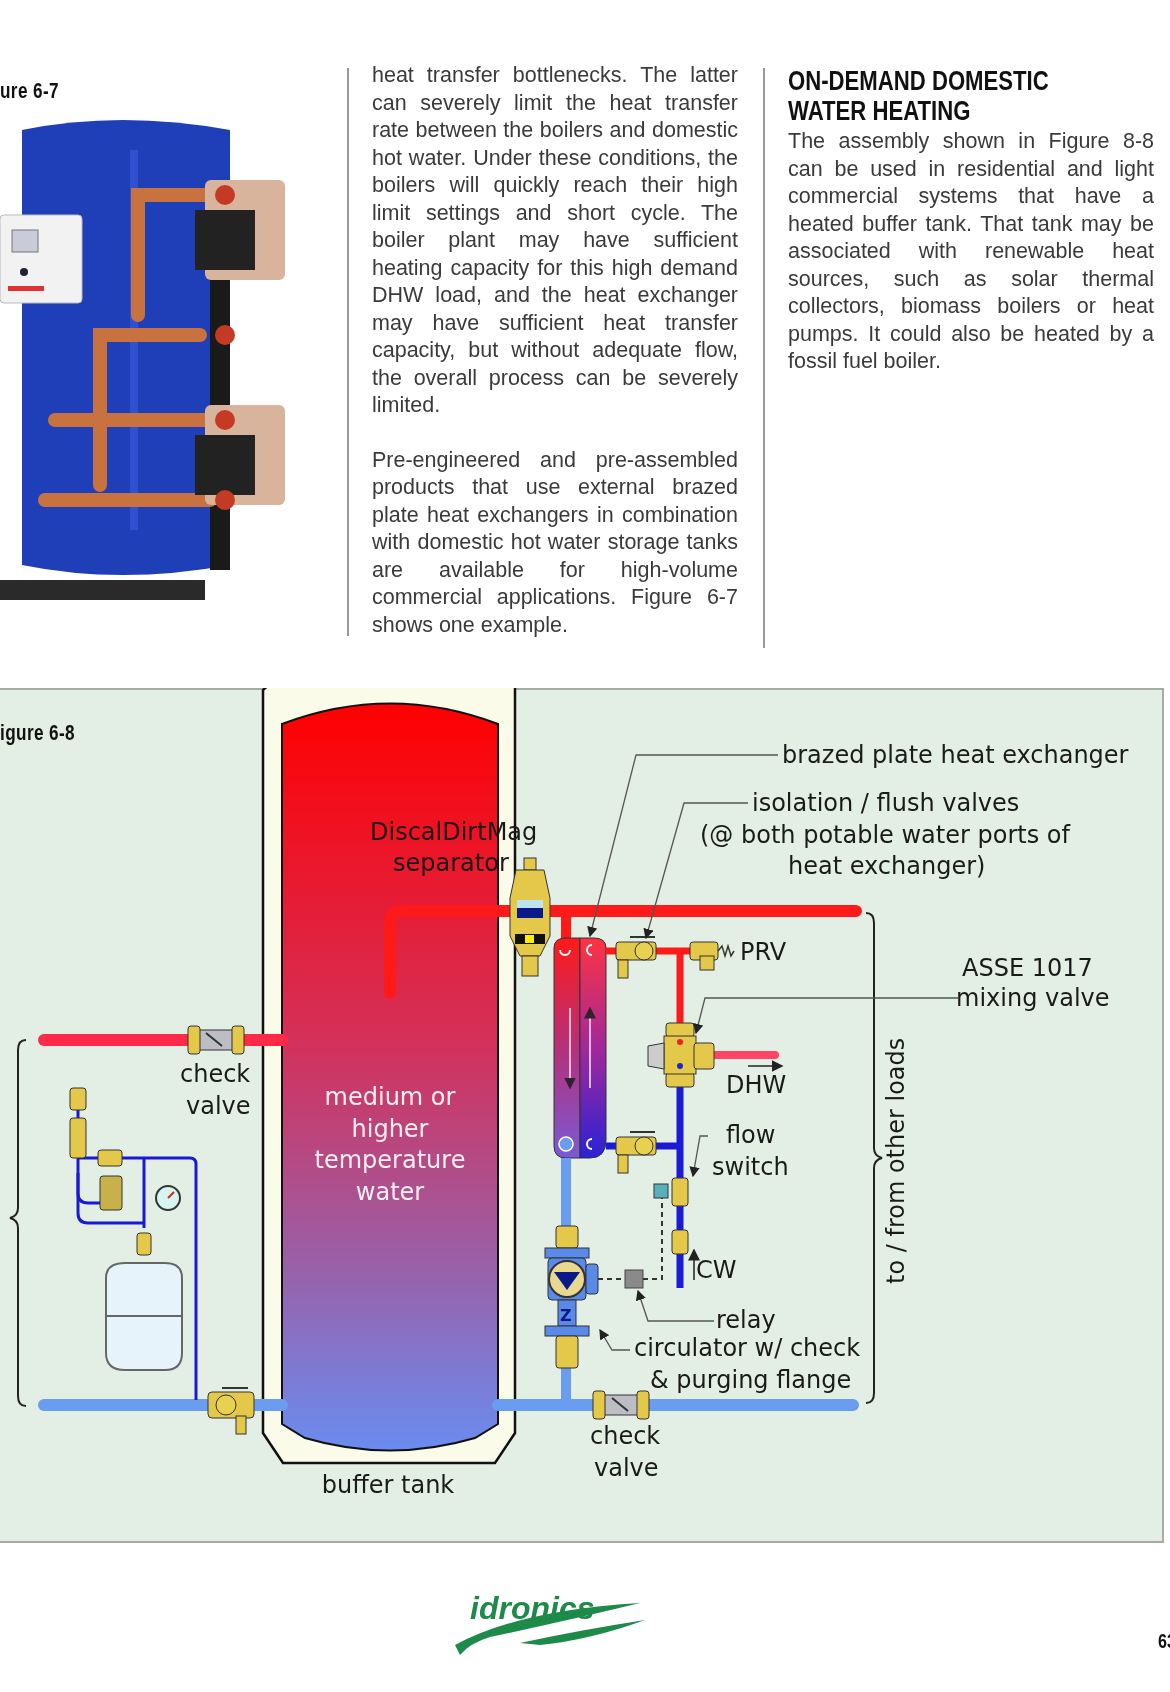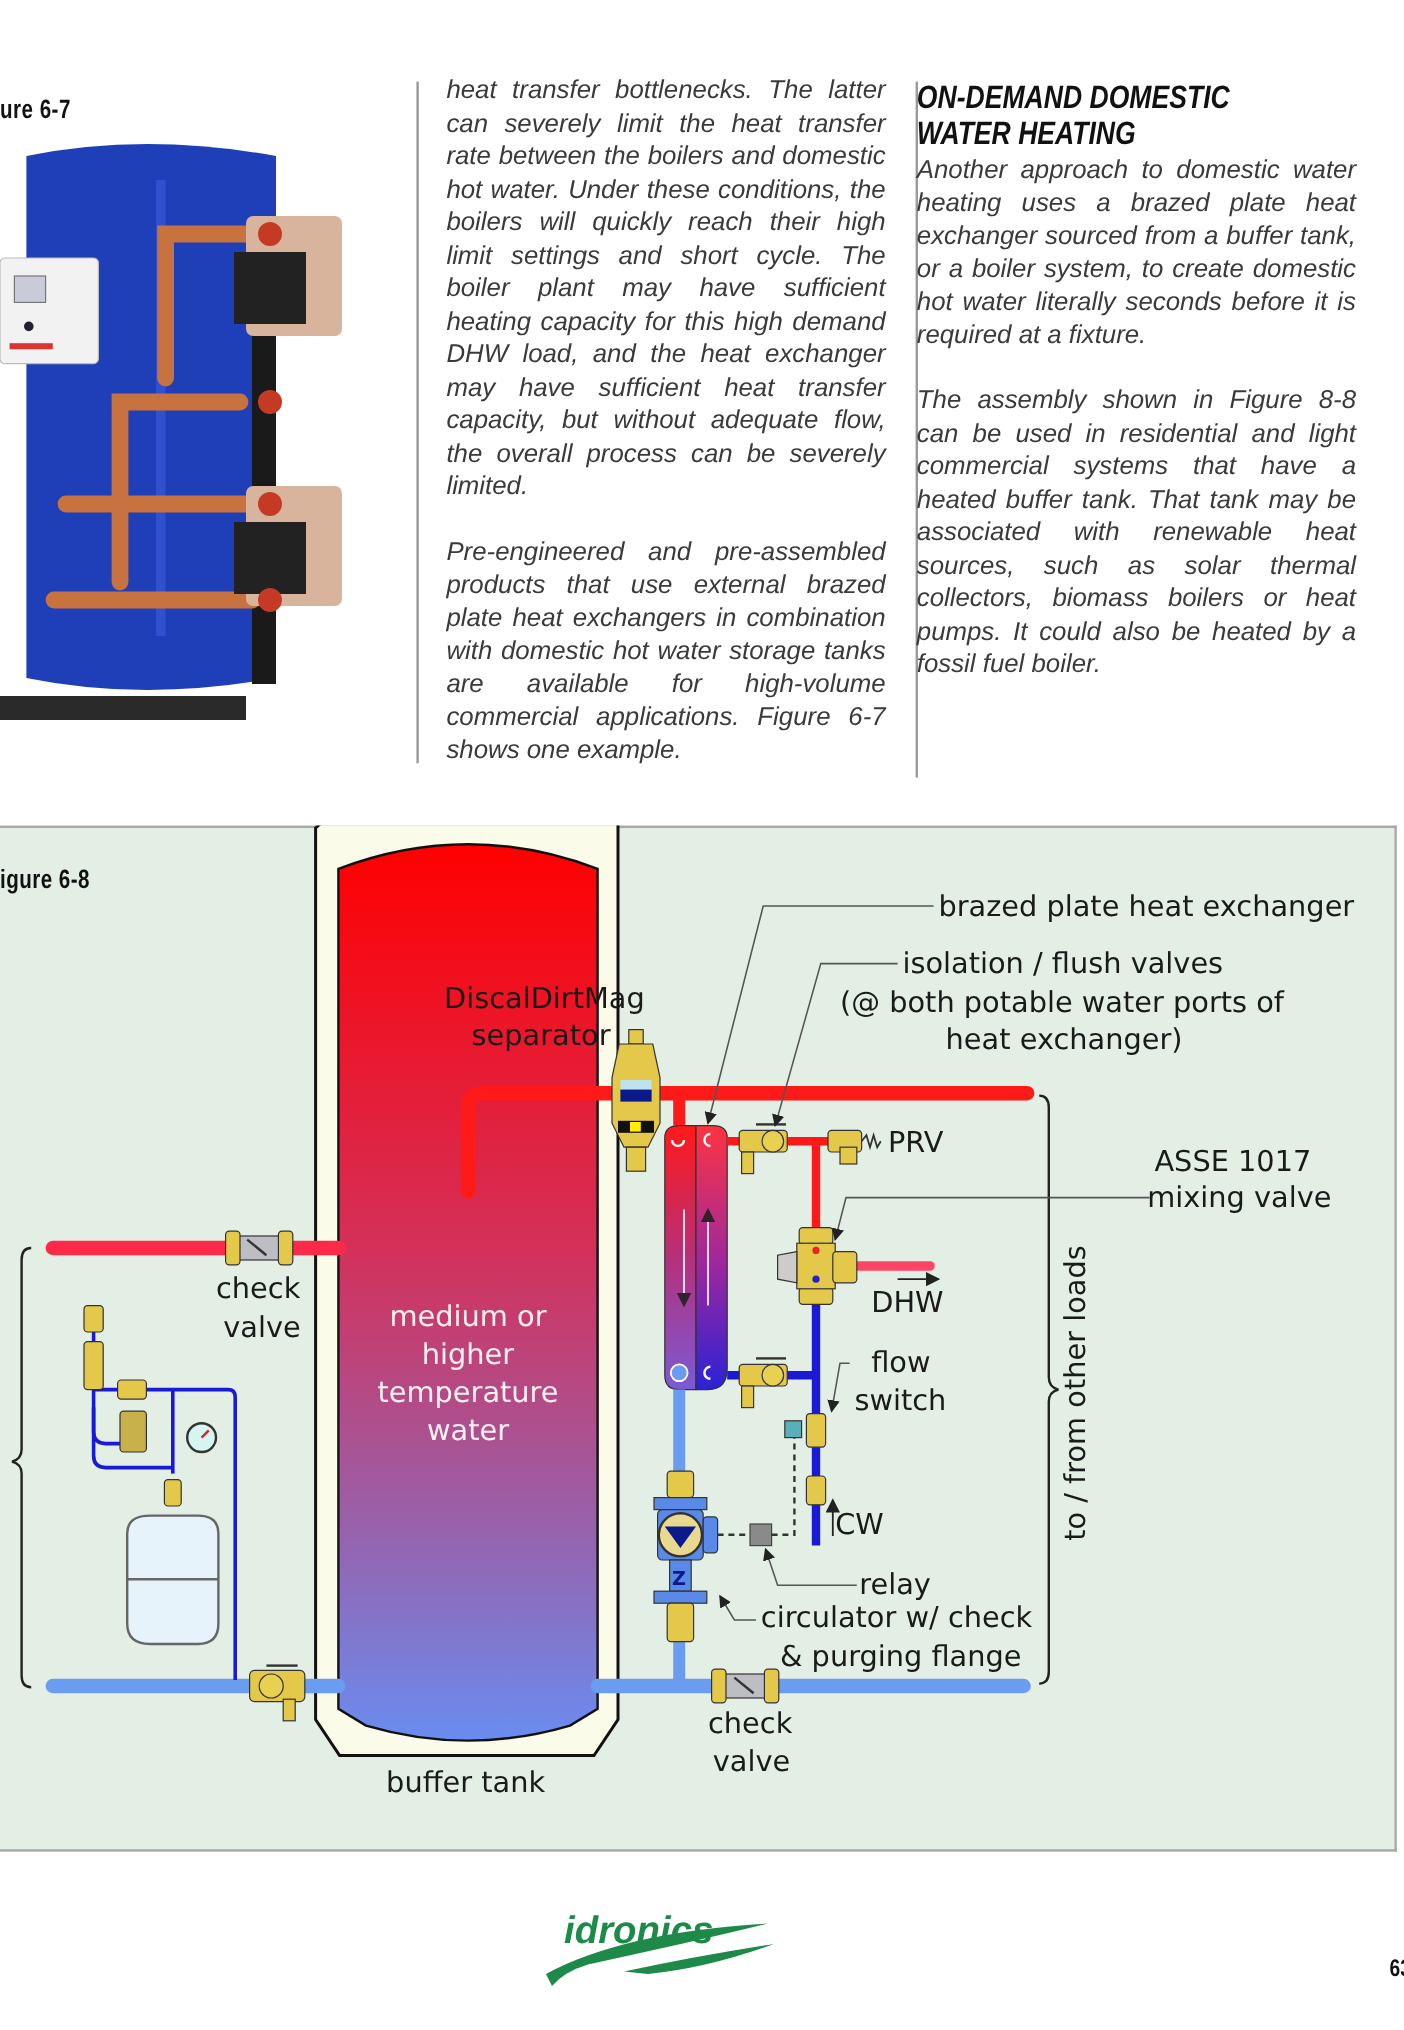--- a/index.html
+++ b/index.html
@@ -1,18 +1,18 @@
 <!DOCTYPE html>
 <html><head>
 <meta charset="utf-8">
 <style>
   html, body { margin:0; padding:0; background:#ffffff; }
   body { width:1170px; height:1692px; position:relative; overflow:hidden; font-family:"Liberation Sans", sans-serif; color:#333; }
   .fig-caption { position:absolute; font-family:"Liberation Sans", sans-serif; font-weight:bold; color:#111; font-size:22px; transform:scaleX(0.78); transform-origin:left top; letter-spacing:0.5px; }
-  .col { position:absolute; font-size:21.5px; line-height:27.5px; color:#3a3a3a; text-align:justify;font-style:italic; }
+  .col { position:absolute; font-size:21.5px; line-height:27.5px; color:#3a3a3a; text-align:justify; }
   .col p { margin:0 0 27px 0; }
   .col-divider { position:absolute; width:2px; background:#9a9a9a; }
   .heading { font-family:"Liberation Sans", sans-serif; font-weight:bold; color:#111; font-size:27px; line-height:30px; transform:scaleX(0.82); transform-origin:left top; width:122%; margin-bottom:2px; }
   .photo { position:absolute; left:0; top:110px; width:330px; height:490px; }
   .fig-box { position:absolute; left:-2px; top:688px; width:1166px; height:855px; background:#e3efe4; border:2px solid #a8aaa8; border-left:none; box-sizing:border-box; }
   .diagram { position:absolute; left:0; top:688px; width:1170px; height:855px; }
   .diagram text { font-family:"DejaVu Sans", sans-serif; fill:#1a1a1a; }
   .logo { position:absolute; left:450px; top:1585px; width:200px; height:75px; }
   .page-num { position:absolute; right:-8px; top:1630px; font-weight:bold; font-size:20px; color:#111; transform:scaleX(0.8); transform-origin:left top; }
 </style>
@@ -47,26 +47,25 @@
 </svg>
 
 <div class="col-divider" style="left:347px; top:68px; height:568px;"></div>
 <div class="col-divider" style="left:763px; top:68px; height:580px;"></div>
 
 <div class="col" style="left:372px; top:62px; width:366px;">
   <p>heat transfer bottlenecks. The latter can severely limit the heat transfer rate between the boilers and domestic hot water. Under these conditions, the boilers will quickly reach their high limit settings and short cycle. The boiler plant may have sufficient heating capacity for this high demand DHW load, and the heat exchanger may have sufficient heat transfer capacity, but without adequate flow, the overall process can be severely limited.</p>
   <p>Pre-engineered and pre-assembled products that use external brazed plate heat exchangers in combination with domestic hot water storage tanks are available for high-volume commercial applications. Figure 6-7 shows one example.</p>
 </div>
 
-<div class="col" style="left:764px; top:66px; width:366px;">
+<div class="col" style="left:788px; top:66px; width:366px;">
   <div class="heading">
     <div>ON-DEMAND DOMESTIC</div>
     <div>WATER HEATING</div>
   </div>
-  <p>Another approach to domestic water heating uses a brazed plate heat exchanger sourced from a buffer tank, or a boiler system, to create domestic hot water literally seconds before it is required at a fixture.</p>
   <p>The assembly shown in Figure 8-8 can be used in residential and light commercial systems that have a heated buffer tank. That tank may be associated with renewable heat sources, such as solar thermal collectors, biomass boilers or heat pumps. It could also be heated by a fossil fuel boiler.</p>
 </div>
 
 <div class="fig-box"></div>
 <div class="fig-caption" style="left:0; top:720px;">igure 6-8</div>
 
 <svg class="diagram" viewBox="0 0 1170 855">
   <defs>
     <linearGradient id="tankGrad" x1="0" y1="0" x2="0" y2="1">
       <stop offset="0" stop-color="#ff0000"></stop>

